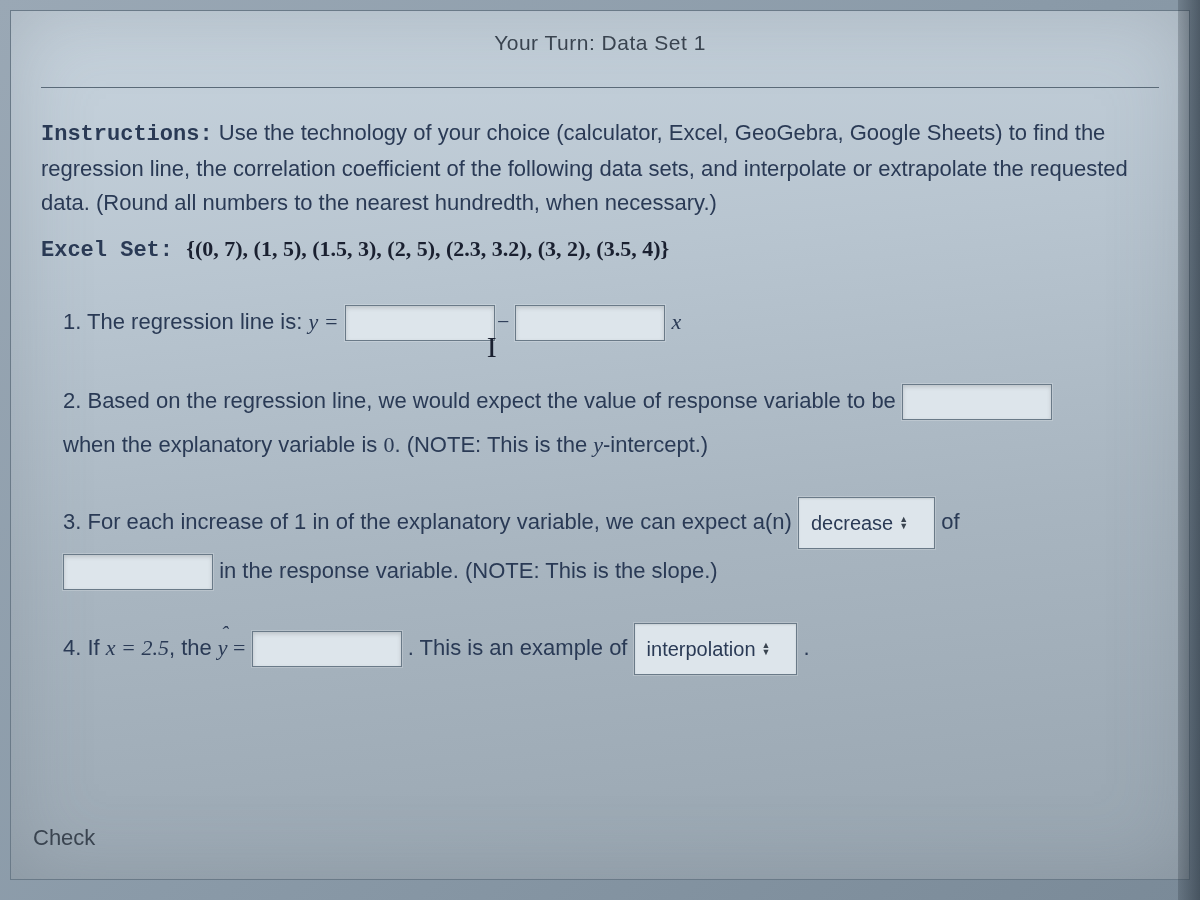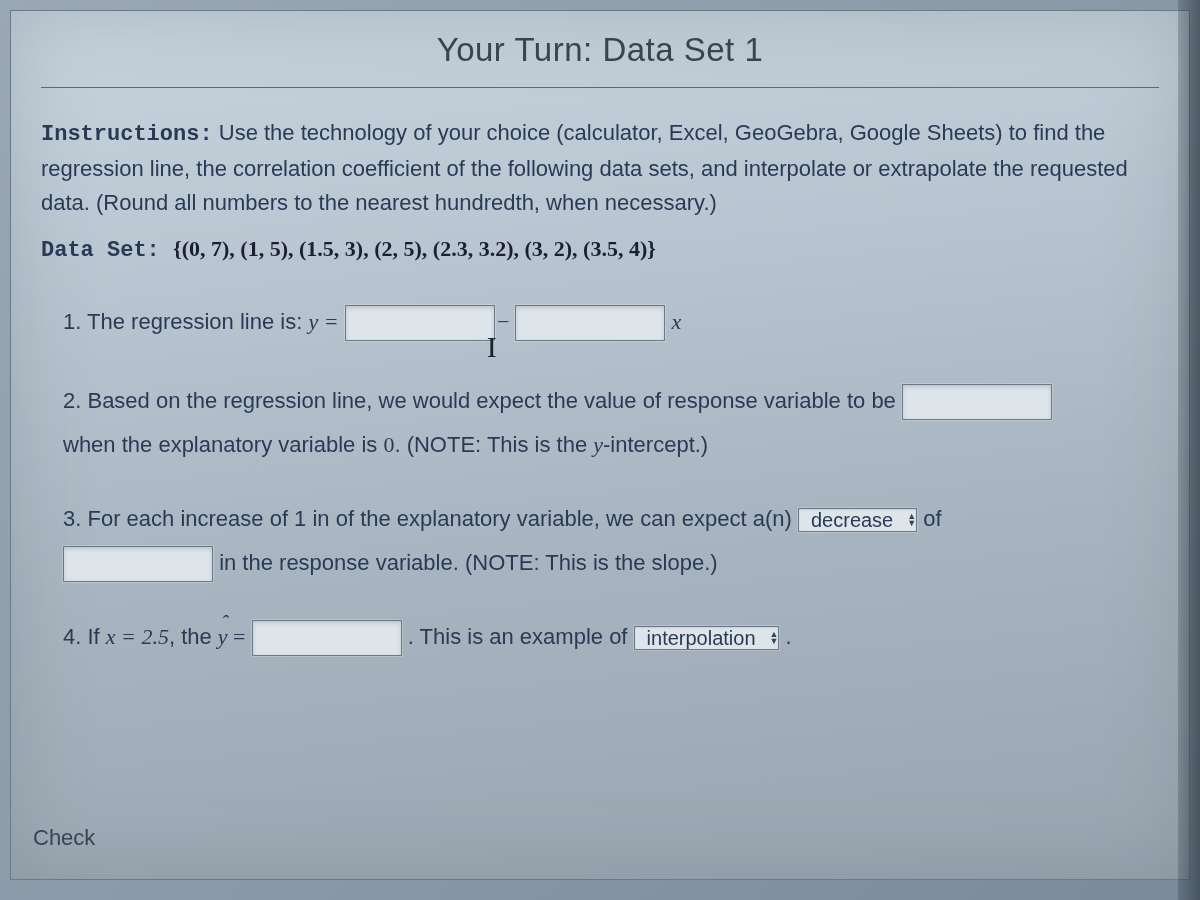--- a/index.html
+++ b/index.html
@@ -13,24 +13,24 @@
     .page {
       background: linear-gradient(174deg, #c8d4de 0%, #b8c5d0 30%, #a8b5c0 60%, #98a5b0 100%);
       border: 1px solid #6a7a88;
       padding: 20px 30px 30px 30px;
       min-height: 870px;
       position: relative;
       box-shadow: inset 0 0 80px rgba(100,110,120,0.3);
     }
     .title {
       text-align: center;
-      font-size: 33px;
+      font-size: 21px;
       color: #3a4450;
       font-weight: normal;
-      margin-bottom: 18px;
+      margin-bottom: 32px;
       letter-spacing: 0.5px;
     }
     hr.divider {
       border: none;
       border-top: 1px solid #5a6a78;
       margin-bottom: 28px;
     }
     .instructions {
       font-size: 22px;
       line-height: 1.55;
@@ -62,25 +62,25 @@
       vertical-align: middle;
       font-size: 20px;
       padding: 4px 8px;
       box-shadow: inset 0 2px 4px rgba(0,0,0,0.15), 0 0 0 1px rgba(255,255,255,0.2);
     }
     .select-wrap {
       display: inline-flex;
       align-items: center;
       border: 1px solid #6a7a88;
       background: #dde5eb;
-      height: 24px;
-      padding: 0 0 0 12px;
+      height: 52px;
+      padding: 0 26px 0 12px;
       vertical-align: middle;
       box-shadow: inset 0 1px 2px rgba(0,0,0,0.1), 0 0 0 1px rgba(255,255,255,0.2);
-      gap: 14px;
+      gap: 6px;
       font-size: 20px;
       color: #2a3a55;
     }
     .select-arrows {
       display: inline-flex;
       flex-direction: column;
       line-height: 7px;
       font-size: 9px;
       color: #3a4450;
     }
@@ -126,21 +126,21 @@
 
 <div class="page">
   <div class="title">Your Turn: Data Set 1</div>
   <hr class="divider">
 
   <p class="instructions">
     <span class="bold">Instructions:</span><span> Use the technology of your choice (calculator, Excel, GeoGebra, Google Sheets) to find the regression line, the correlation coefficient of the following data sets, and interpolate or extrapolate the requested data. (Round all numbers to the nearest hundredth, when necessary.)</span>
   </p>
 
   <p class="dataset">
-    <span class="bold">Data Set: </span><span class="math bold">{(0, 7), (1, 5), (1.5, 3), (2, 5), (2.3, 3.2), (3, 2), (3.5, 4)}</span>
+    <span class="bold">Excel Set: </span><span class="math bold">{(0, 7), (1, 5), (1.5, 3), (2, 5), (2.3, 3.2), (3, 2), (3.5, 4)}</span>
   </p>
 
   <div class="question">
     <span>1. The regression line is: </span>
     <span class="mathit">y =</span>
     <input class="blank" type="text" style="">
     <span class="cursor-caret">I</span>
     <span class="mathrm">−</span>
     <input class="blank" type="text" style="">
     <span class="mathit">x</span>

